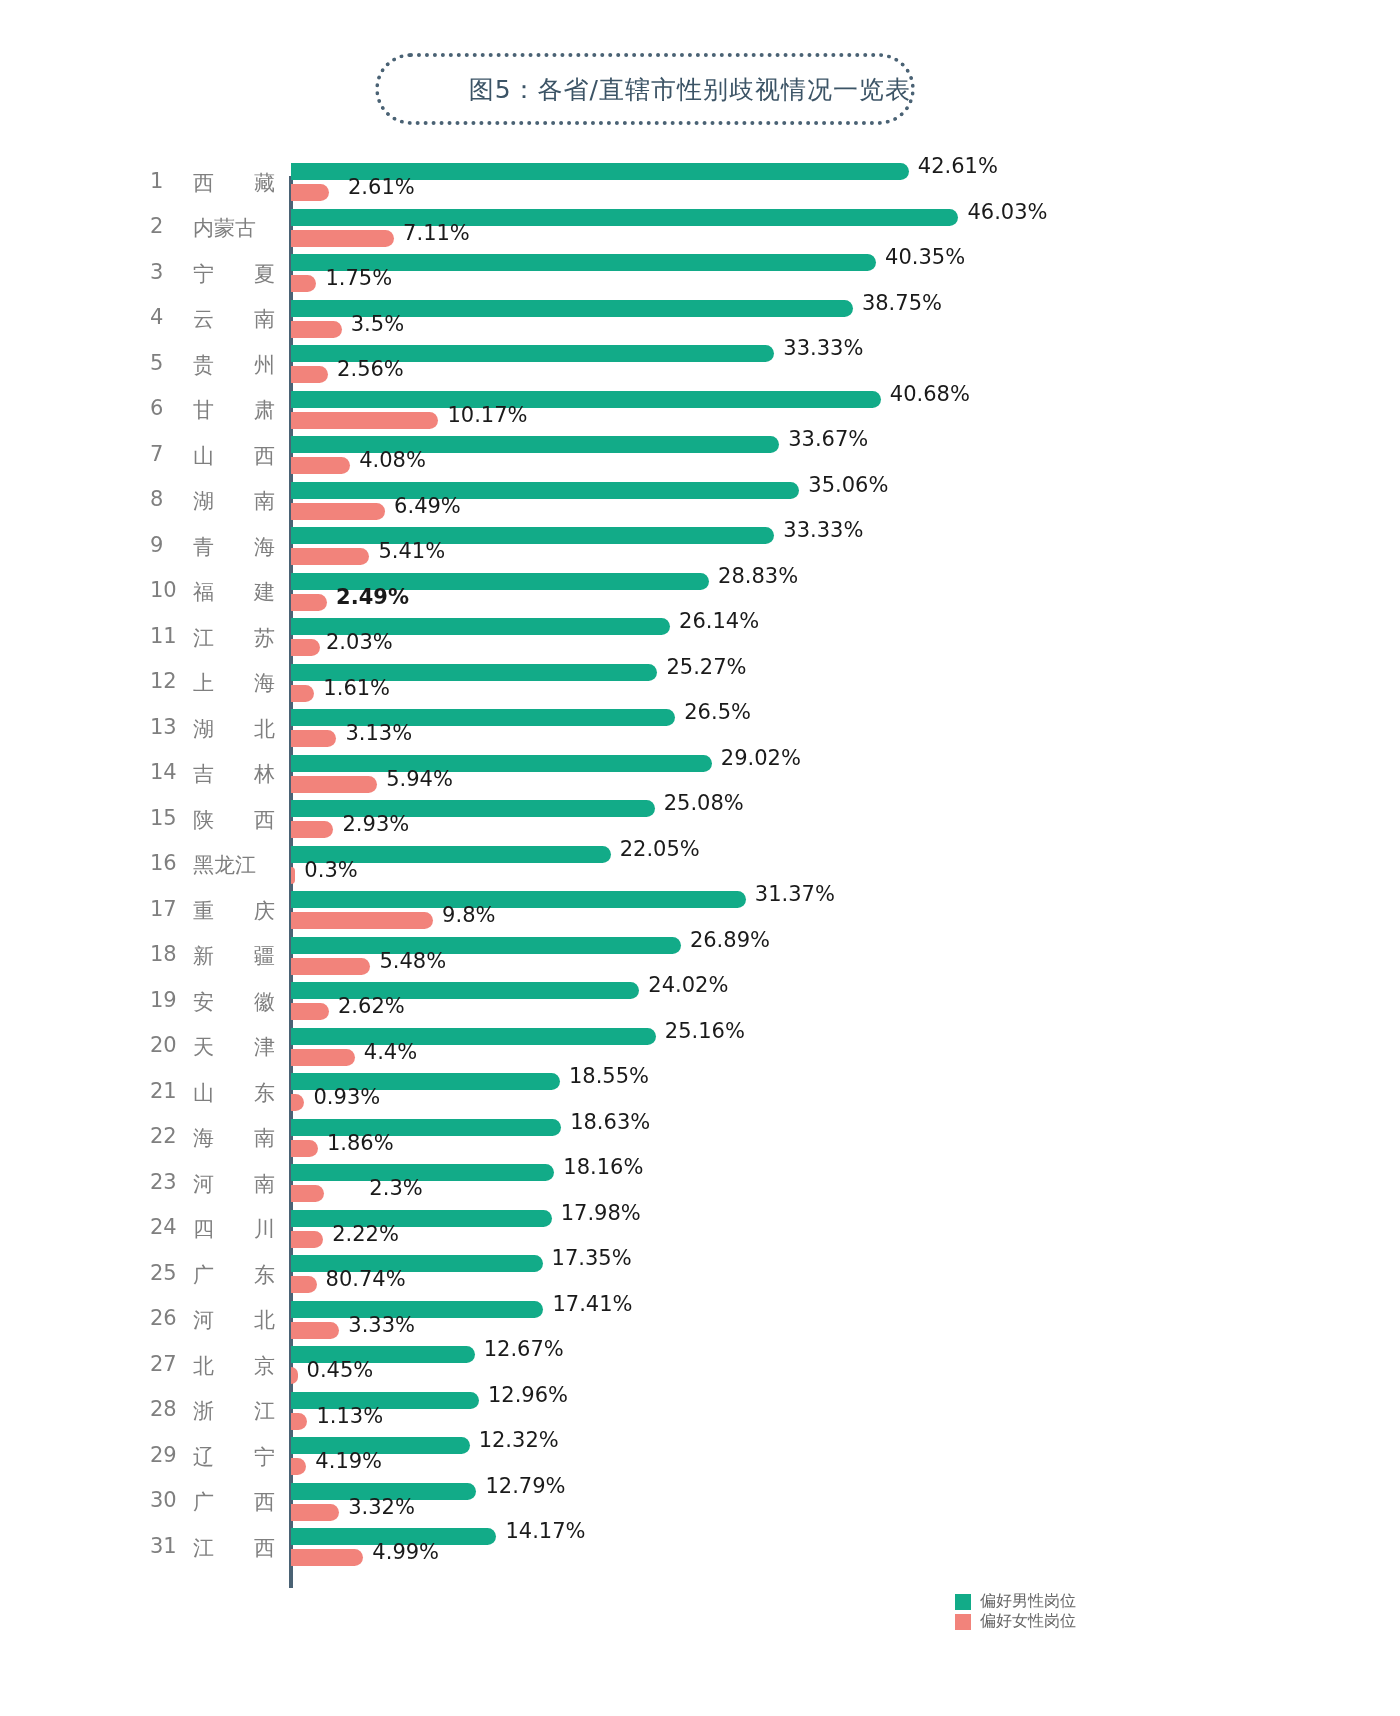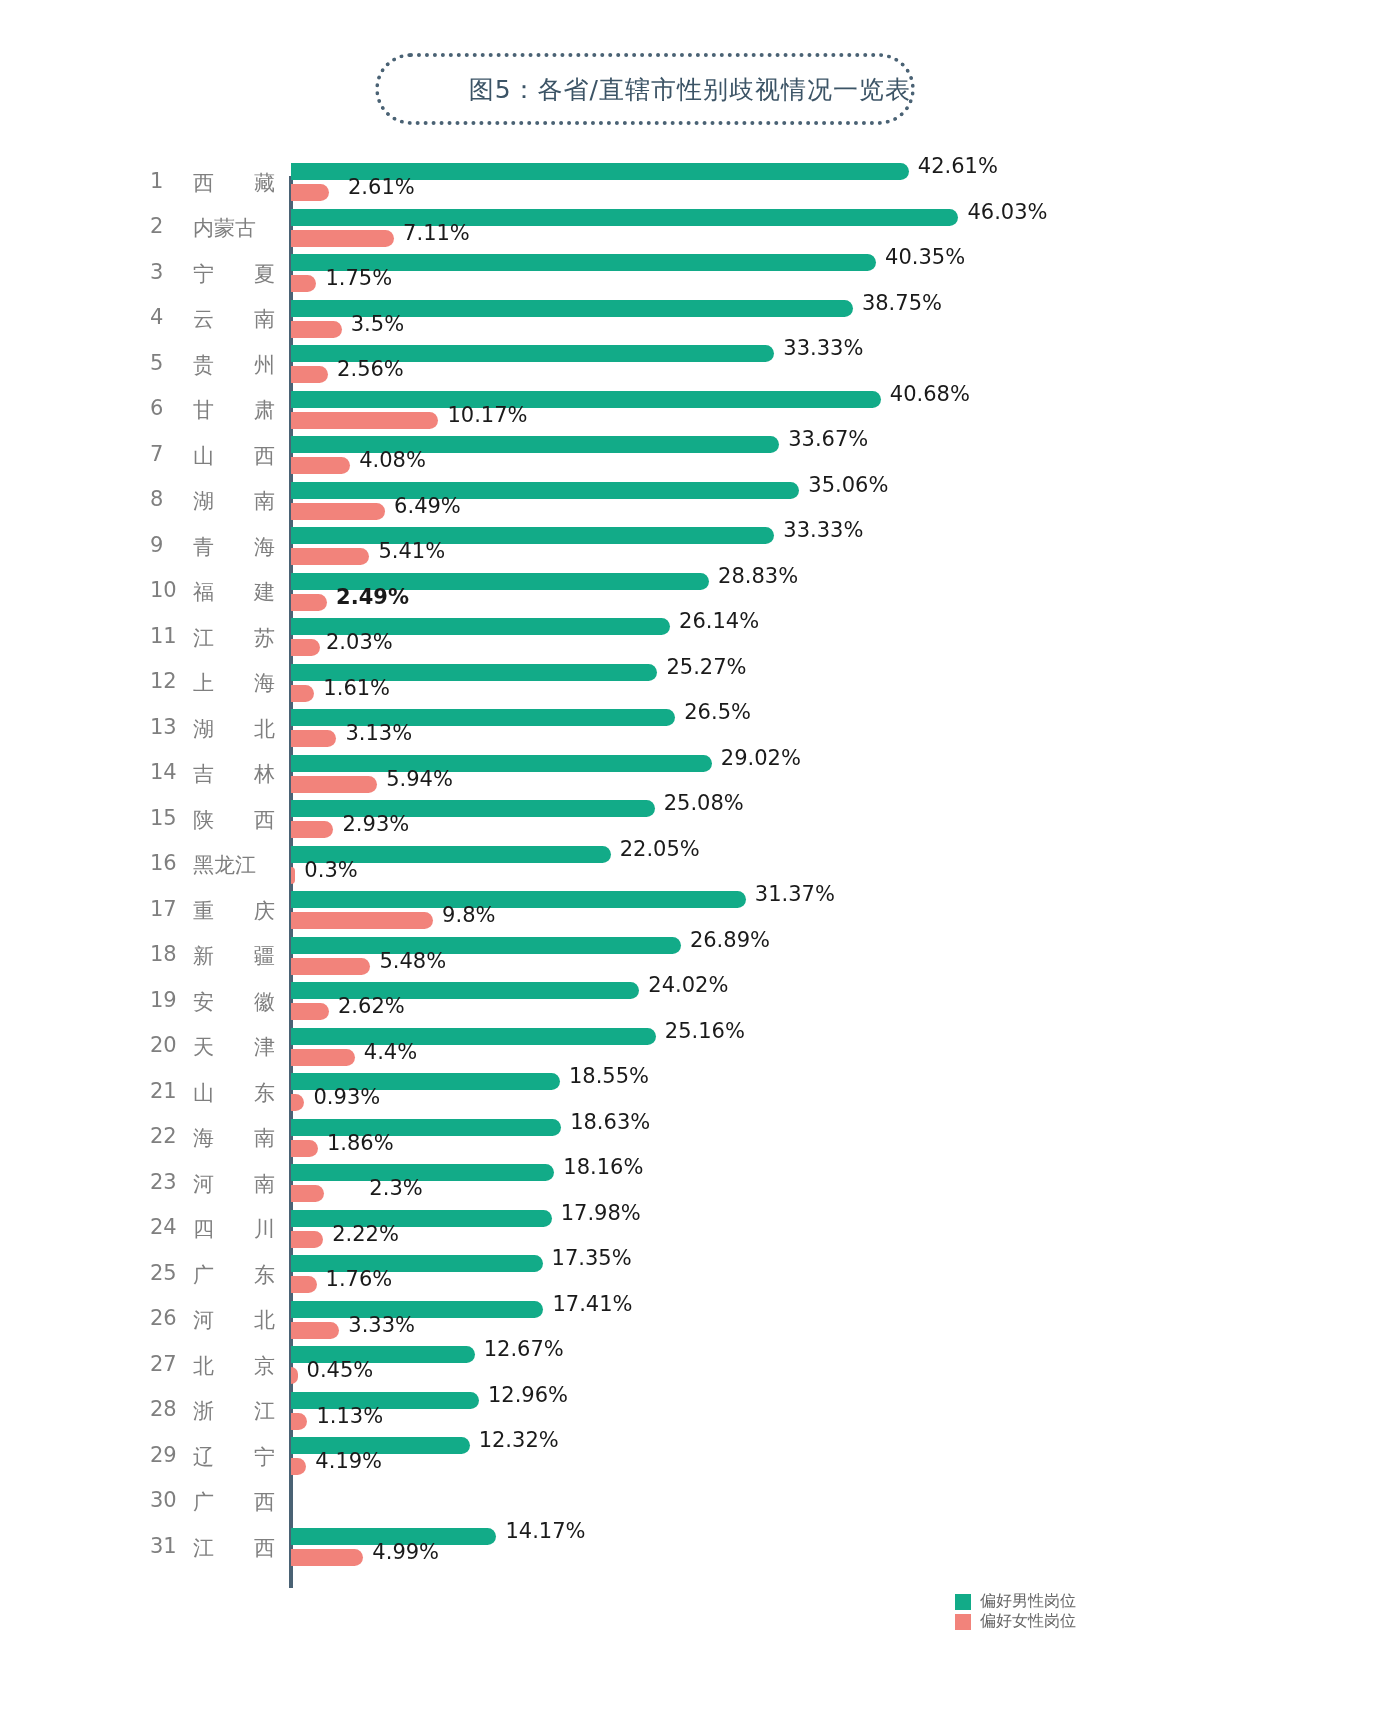--- a/index.html
+++ b/index.html
@@ -520,21 +520,21 @@
             <span class="idx">25</span>
             <span class="name">
               <span>广</span>
               <span>东</span>
             </span>
           </div>
           <div class="bars">
             <div class="bar green" style="width: 251.575px; background: rgb(18, 171, 136);"></div>
             <div class="bar-value green-v" style="left: 260.575px;">17.35%</div>
             <div class="bar red" style="width: 25.52px; background: rgb(242, 131, 123);"></div>
-            <div class="bar-value red-v" style="left: 34.52px;">1.76%</div>
+            <div class="bar-value red-v" style="left: 34.52px;">80.74%</div>
           </div>
         </div>
         <div class="row">
           <div class="row-label">
             <span class="idx">26</span>
             <span class="name">
               <span>河</span>
               <span>北</span>
             </span>
           </div>
@@ -590,20 +590,26 @@
             <div class="bar-value red-v" style="left: 24.37px;">4.19%</div>
           </div>
         </div>
         <div class="row">
           <div class="row-label">
             <span class="idx">30</span>
             <span class="name">
               <span>广</span>
               <span>西</span>
             </span>
+          </div>
+          <div class="bars">
+            <div class="bar green" style="width: 185.455px; background: rgb(18, 171, 136);"></div>
+            <div class="bar-value green-v" style="left: 194.455px;">12.79%</div>
+            <div class="bar red" style="width: 48.14px; background: rgb(242, 131, 123);"></div>
+            <div class="bar-value red-v" style="left: 57.14px;">3.32%</div>
           </div>
         </div>
         <div class="row">
           <div class="row-label">
             <span class="idx">31</span>
             <span class="name">
               <span>江</span>
               <span>西</span>
             </span>
           </div>

